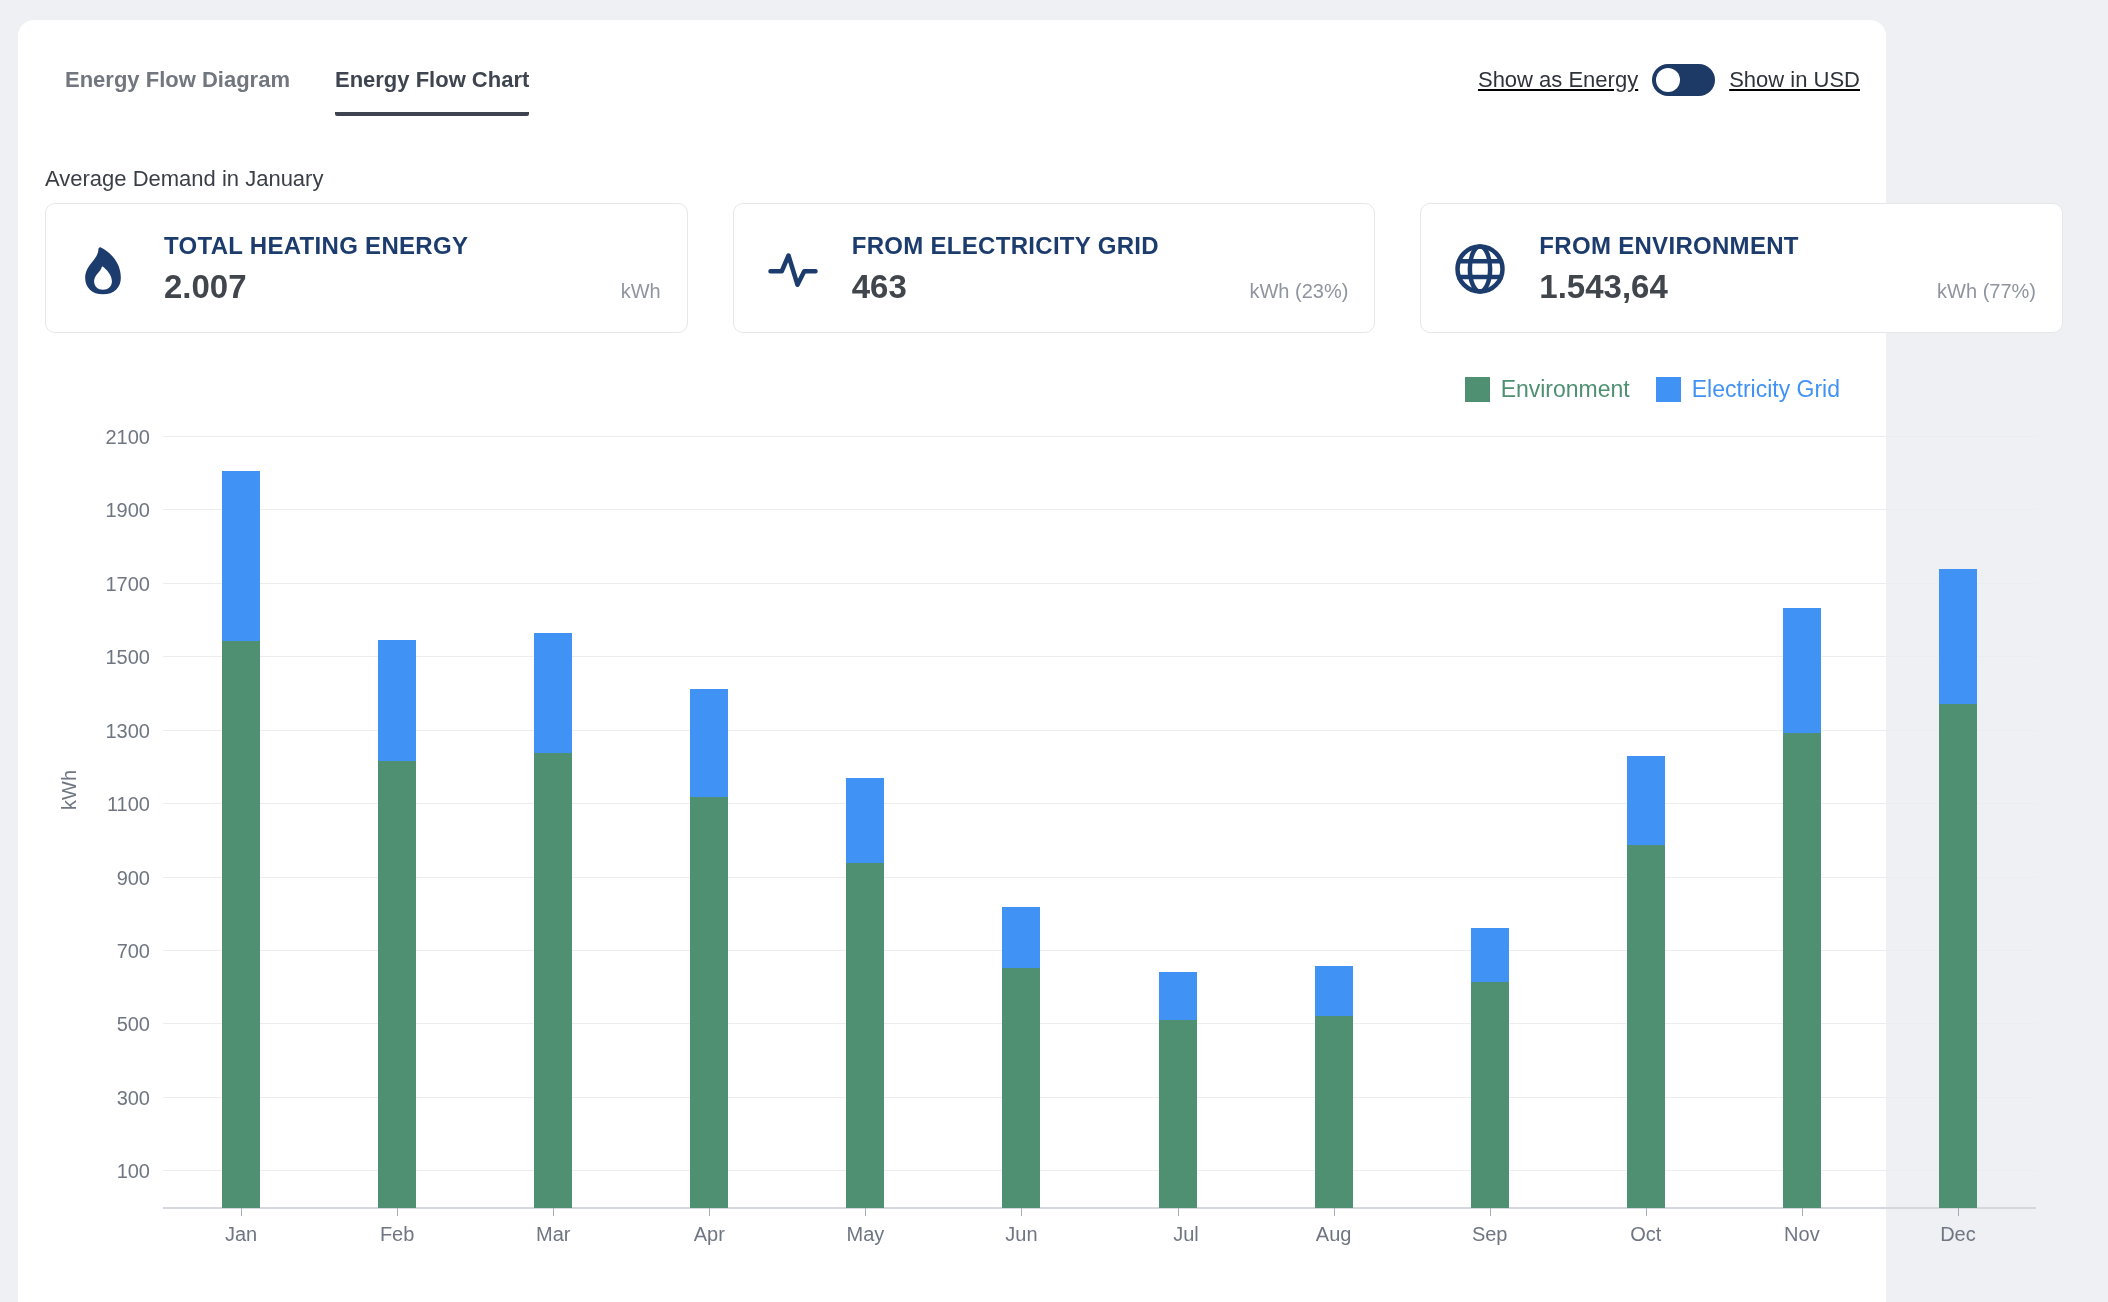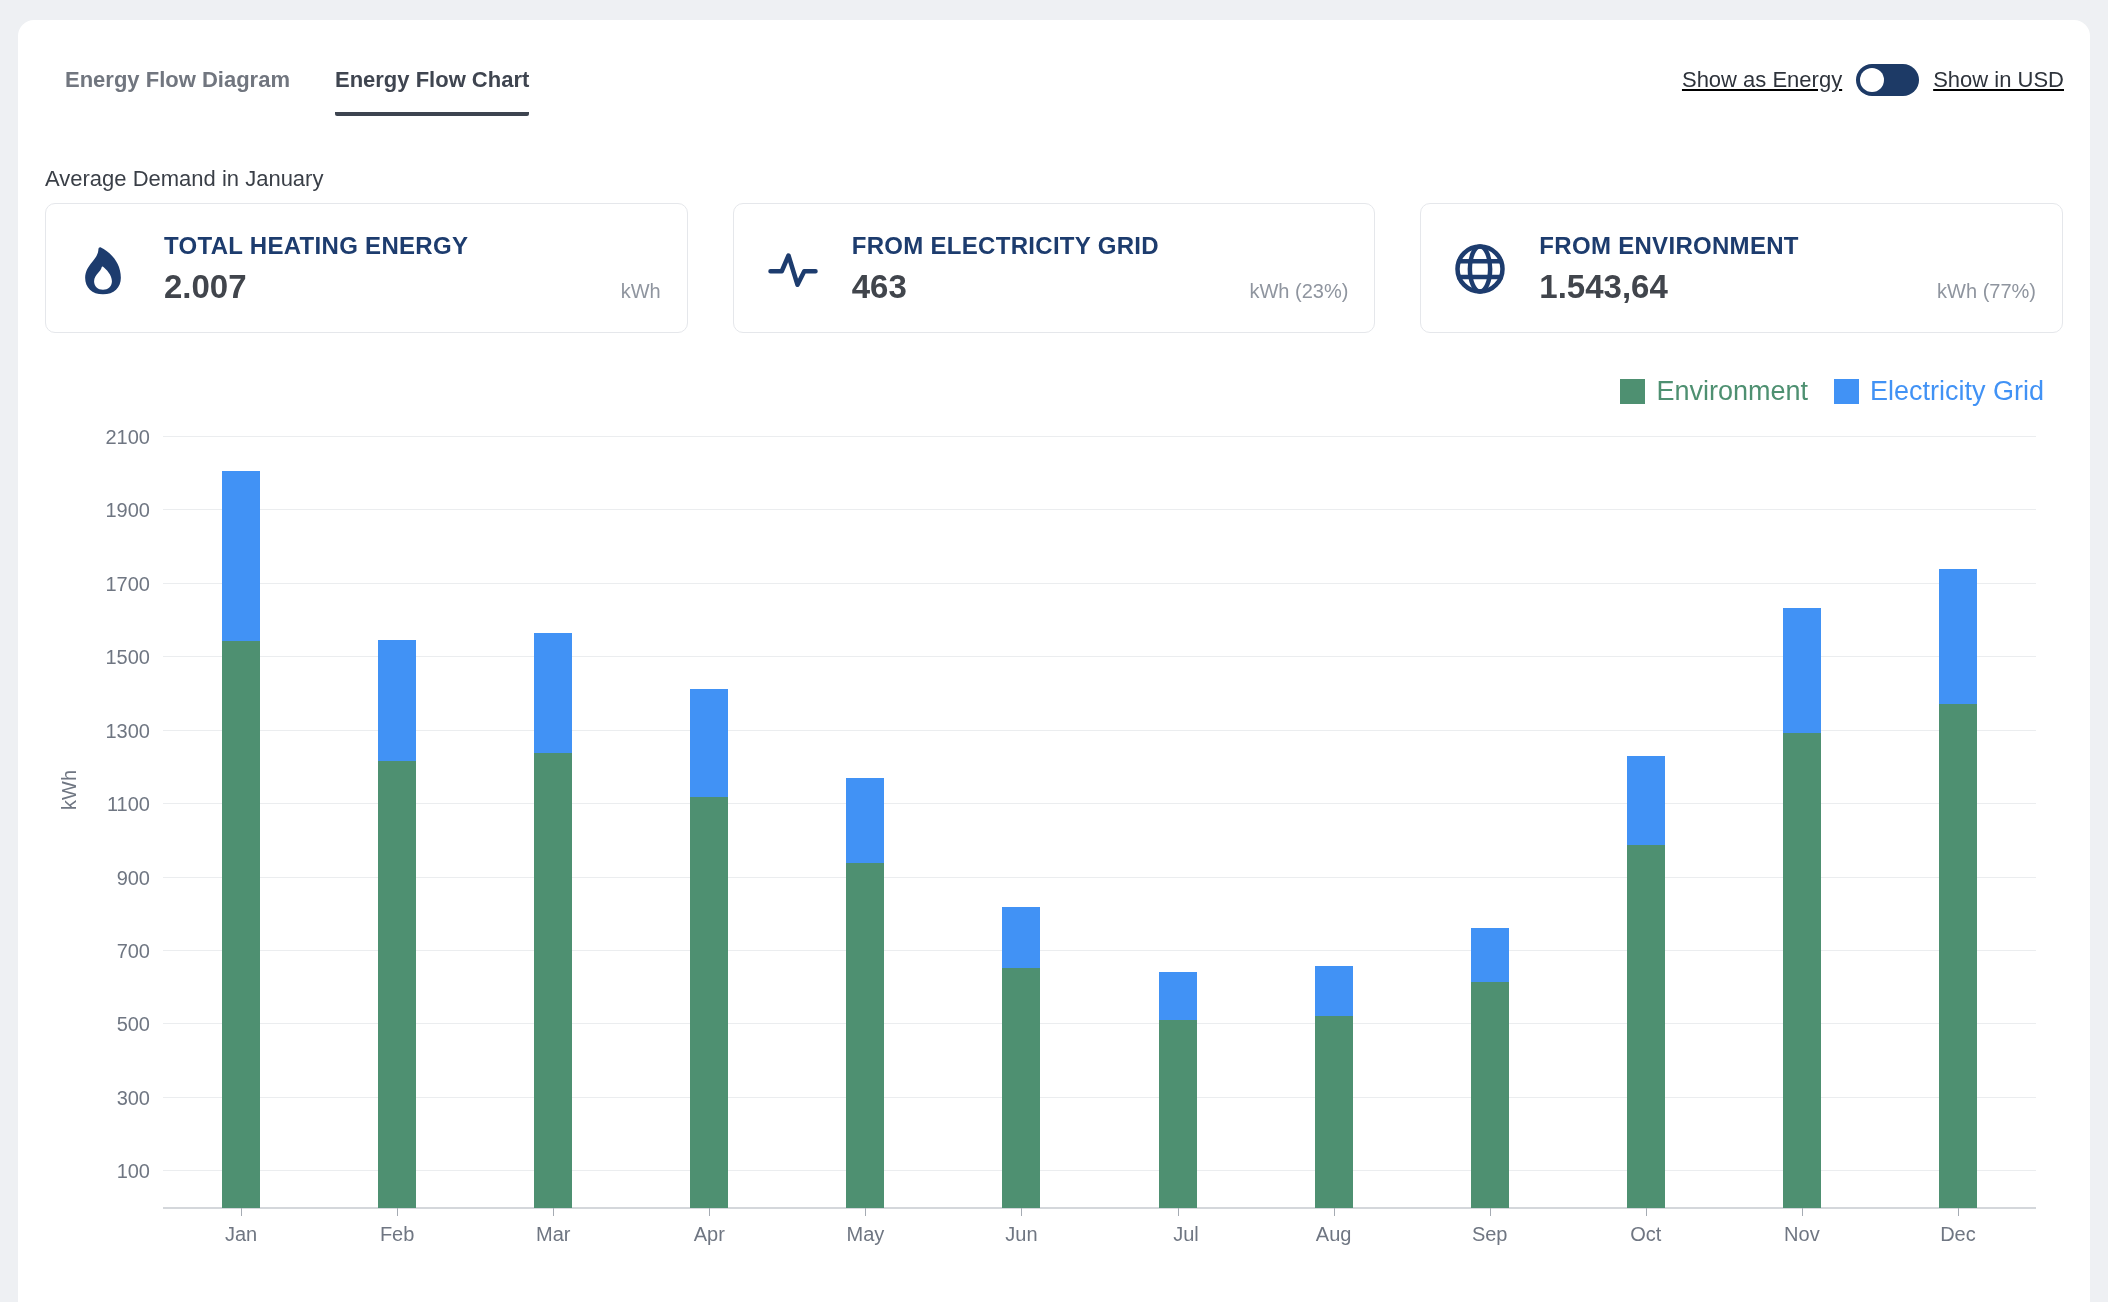--- a/index.html
+++ b/index.html
@@ -1,19 +1,19 @@
 <!DOCTYPE html>
 <html><head>
 <meta charset="utf-8">
 <style>
   * { margin:0; padding:0; box-sizing:border-box; }
   html,body { width:2108px; height:1302px; }
   body { background:#eef0f3; font-family:"Liberation Sans", sans-serif; overflow:hidden; position:relative; }
 
-  .panel { position:absolute; left:18px; top:20px; width:2072px; height:1282px;
+  .panel { position:absolute; left:18px; top:20px; width:1868px; height:1282px;
            background:#ffffff; border-radius:16px 16px 0 0; }
 
   
   .tabs { position:absolute; left:47px; top:47px; display:flex; gap:45px; }
   .tab { font-size:22px; font-weight:700; color:#71767f; padding-bottom:19px; cursor:pointer; border-bottom:4px solid transparent; }
   .tab.active { color:#3f4550; border-bottom-color:#3d4450; border-radius:2px; }
 
   .toggle-row { position:absolute; right:26px; top:44px; display:flex; align-items:center; gap:14px;text-decoration:underline; }
   .toggle-label { font-size:22px; color:#2e333b; }
   .switch { width:63px; height:32px; border-radius:16px; background:#1d3a66; position:relative; cursor:pointer; }
@@ -29,21 +29,21 @@
   .card-icon svg { display:block; }
   .card-body { margin:28px 0 0 34px; }
   .card-title { font-size:24px; font-weight:700; color:#1d3c6e; letter-spacing:.3px; }
   .card-value { font-size:33px; font-weight:700; color:#41454c; margin-top:8px; }
   .card-unit { position:absolute; right:26px; top:76px; font-size:20px; color:#8f959f; }
 
   
   .legend { position:absolute; right:46px; top:356px; display:flex; align-items:center; gap:26px; }
   .legend-item { display:flex; align-items:center; gap:11px; cursor:pointer; }
   .legend-swatch { width:25px; height:25px; }
-  .legend-text { font-size:27px; }
+  .legend-text { font-size:23px; }
 
   
   .plot-area { position:absolute; left:145px; top:417px; width:1873px; height:771px; }
   .gridline { position:absolute; left:0; width:100%; height:1px; background:#ebedef; }
   .ytick-label { position:absolute; left:-83px; width:70px; text-align:right; font-size:20px; color:#6f7682; transform:translateY(-50%); }
   .baseline { position:absolute; left:0; bottom:-1px; width:100%; height:2px; background:#d4d7db; }
   .bar-seg { position:absolute; }
   .xtick { position:absolute; width:1px; height:8px; background:#a5abb3; top:771px; }
   .xlabel { position:absolute; top:786px; transform:translateX(-50%); font-size:20px; color:#6f7682; }
   .y-axis-title { position:absolute; left:40px; top:790px; transform:rotate(-90deg); transform-origin:left top; font-size:20px; color:#6f7682; }

